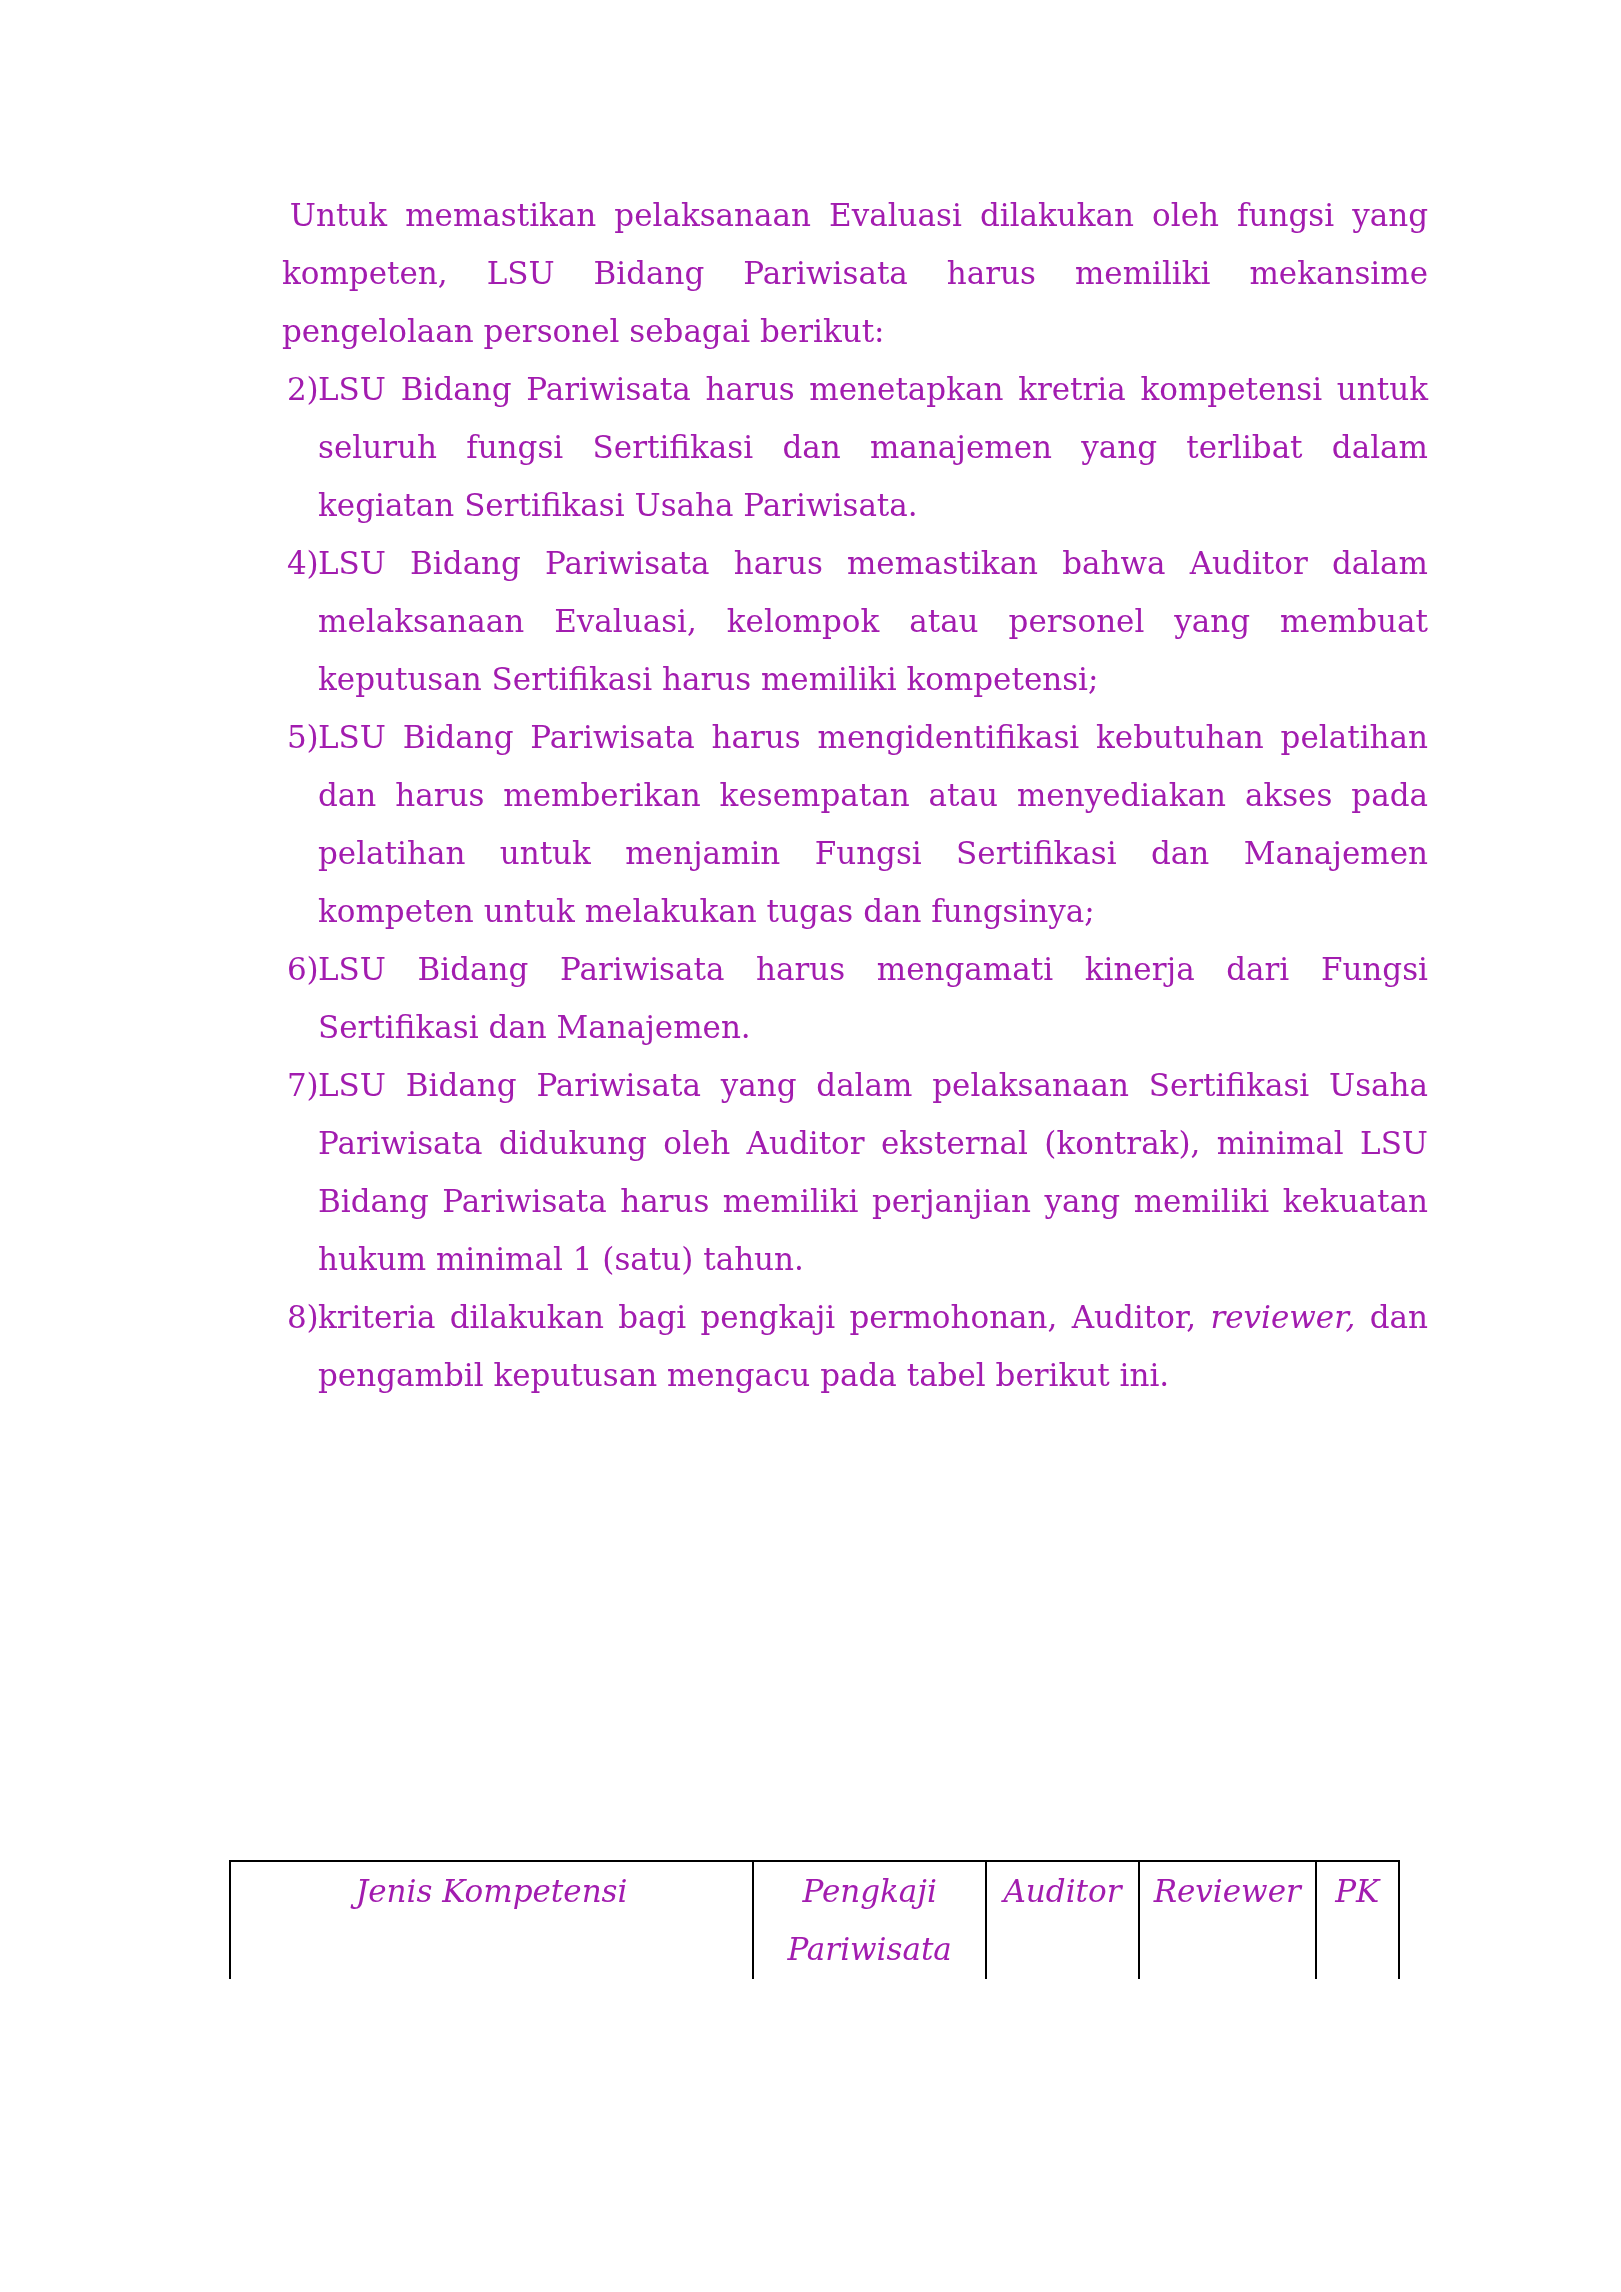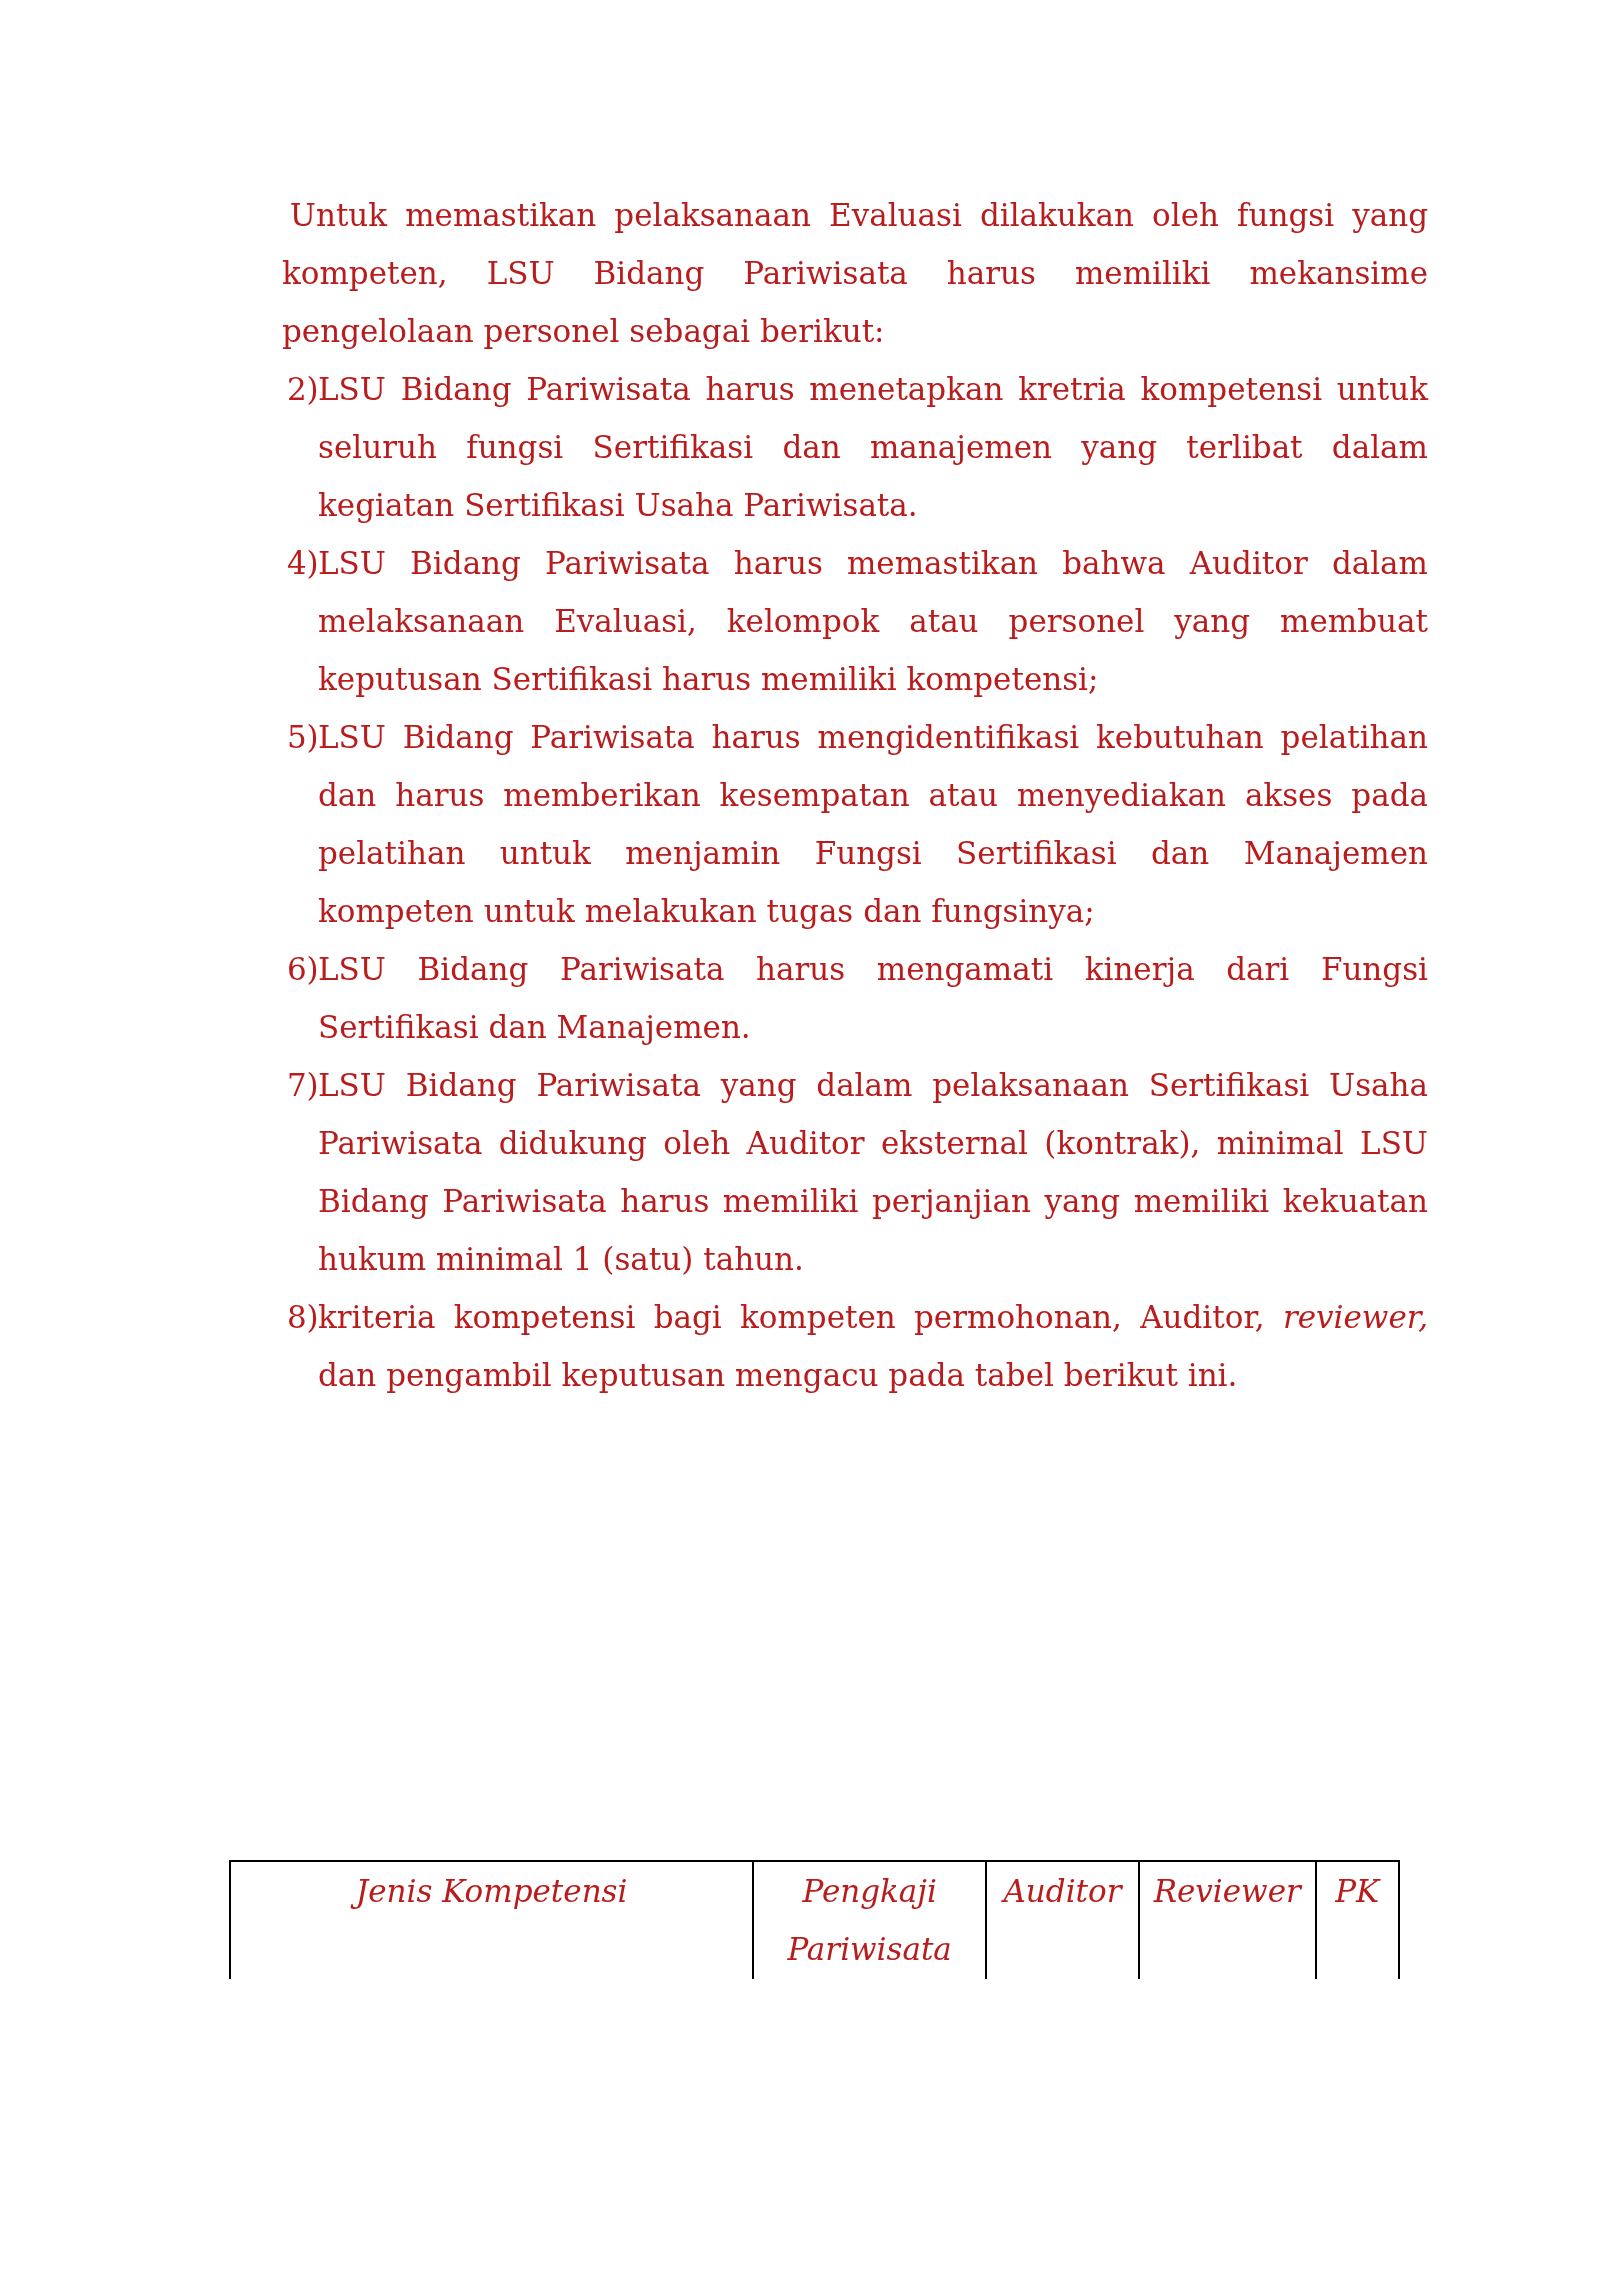--- a/index.html
+++ b/index.html
@@ -6,21 +6,21 @@
     margin: 0;
     padding: 0;
     background: #ffffff;
   }
   .page {
     position: relative;
     width: 1621px;
     height: 2293px;
     background: #ffffff;
     font-family: "DejaVu Serif", "Liberation Serif", serif;
-    color: #b91c1c;
+    color: #a21caf;
     overflow: hidden;
   }
   .textblock {
     position: absolute;
     left: 282px;
     top: 186px;
     width: 1146px;
     font-size: 31px;
     line-height: 58px;
     text-align: justify;
@@ -86,21 +86,21 @@
 
 
     <p class="item"><span class="num">4)</span><span>LSU Bidang Pariwisata harus memastikan bahwa Auditor dalam melaksanaan Evaluasi, kelompok atau personel yang membuat keputusan Sertifikasi harus memiliki kompetensi;</span></p>
 
     <p class="item"><span class="num">5)</span><span>LSU Bidang Pariwisata harus mengidentifikasi kebutuhan pelatihan dan harus memberikan kesempatan atau menyediakan akses pada pelatihan untuk menjamin Fungsi Sertifikasi dan Manajemen kompeten untuk melakukan tugas dan fungsinya;</span></p>
 
     <p class="item"><span class="num">6)</span><span>LSU Bidang Pariwisata harus mengamati kinerja dari Fungsi Sertifikasi dan Manajemen.</span></p>
 
     <p class="item"><span class="num">7)</span><span>LSU Bidang Pariwisata yang dalam pelaksanaan Sertifikasi Usaha Pariwisata didukung oleh Auditor eksternal (kontrak), minimal LSU Bidang Pariwisata harus memiliki perjanjian yang memiliki kekuatan hukum minimal 1 (satu) tahun.</span></p>
 
-    <p class="item"><span class="num">8)</span><span>kriteria kompetensi bagi kompeten permohonan, Auditor, </span><i>reviewer,</i><span> dan pengambil keputusan mengacu pada tabel berikut ini.</span></p>
+    <p class="item"><span class="num">8)</span><span>kriteria dilakukan bagi pengkaji permohonan, Auditor, </span><i>reviewer,</i><span> dan pengambil keputusan mengacu pada tabel berikut ini.</span></p>
 
   </div>
 
   <div class="table-wrap">
     <table class="competency">
       <tbody>
           <tr>
         <td class="col1">Jenis Kompetensi</td>
         <td class="col2">Pengkaji Pariwisata</td>
         <td class="col3">Auditor</td>

